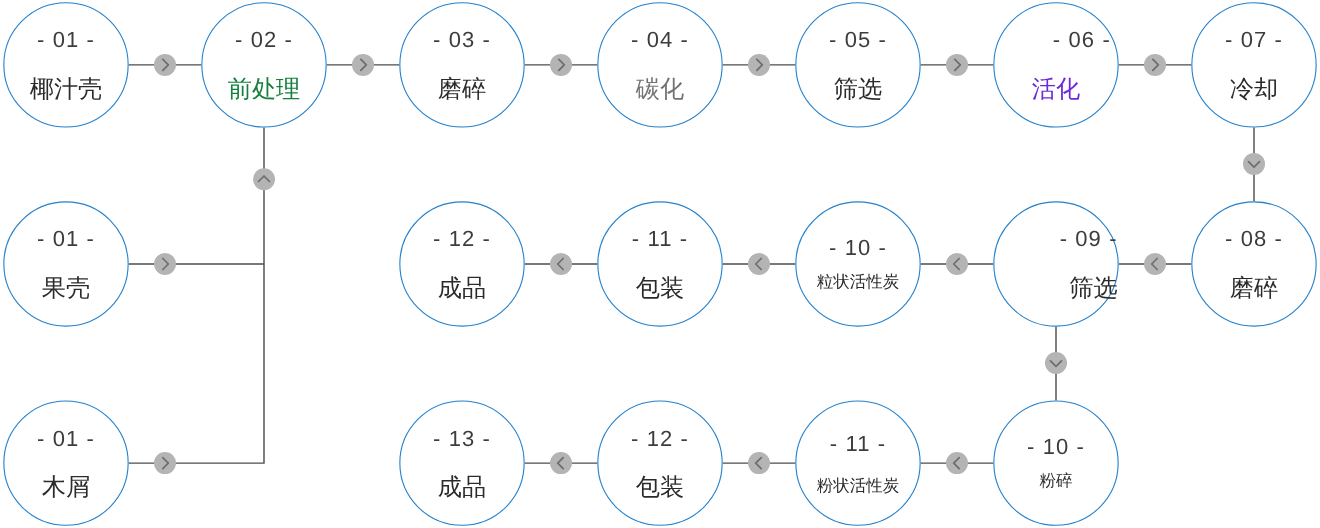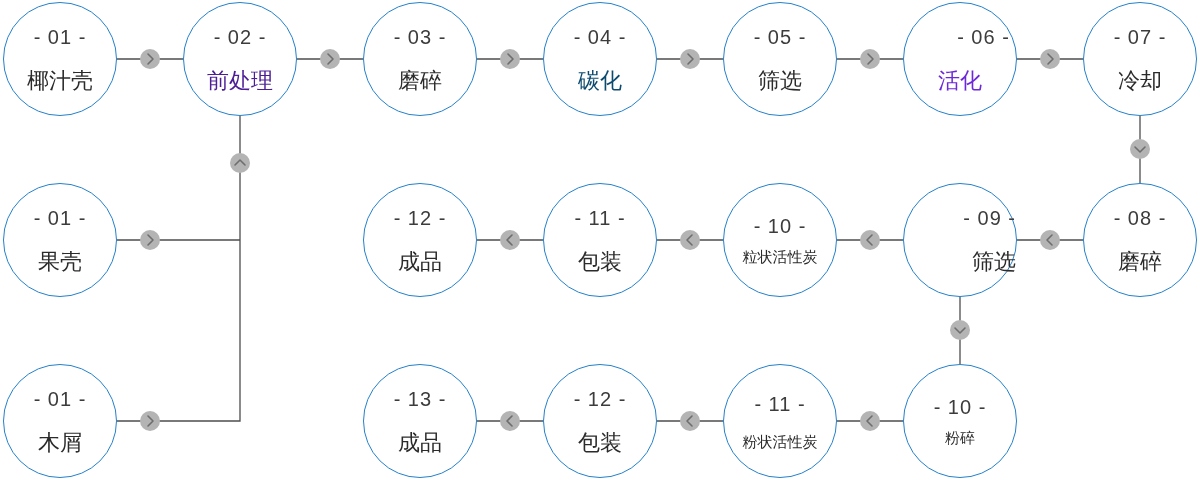--- a/index.html
+++ b/index.html
@@ -73,29 +73,29 @@
       <path d="M117,421 L240,421 L240,240" fill="none" stroke="#4d4d4d" stroke-width="1.3"></path>
       <path d="M240,240 L240,116" fill="none" stroke="#4d4d4d" stroke-width="1.3"></path>
     </svg>
   <div id="nodes">
       <div class="node" style="left: 3px; top: 2px; width: 114px; height: 114px; border-color: rgb(36, 129, 204); background: rgb(255, 255, 255);">
         <div class="num" style="color: rgb(60, 60, 60);">- 01 -</div>
         <div class="lbl" style="color: rgb(43, 43, 43);">椰汁壳</div>
       </div>
       <div class="node" style="left: 183px; top: 2px; width: 114px; height: 114px; border-color: rgb(36, 129, 204); background: rgb(255, 255, 255);">
         <div class="num" style="color: rgb(60, 60, 60);">- 02 -</div>
-        <div class="lbl" style="color: #4c1d95;">前处理</div>
+        <div class="lbl" style="color: #15803d;">前处理</div>
       </div>
       <div class="node" style="left: 363px; top: 2px; width: 114px; height: 114px; border-color: rgb(36, 129, 204); background: rgb(255, 255, 255);">
         <div class="num" style="color: rgb(60, 60, 60);">- 03 -</div>
         <div class="lbl" style="color: rgb(43, 43, 43);">磨碎</div>
       </div>
       <div class="node" style="left: 543px; top: 2px; width: 114px; height: 114px; border-color: rgb(36, 129, 204); background: rgb(255, 255, 255);">
         <div class="num" style="color: rgb(60, 60, 60);">- 04 -</div>
-        <div class="lbl" style="color: #0c4a6e;">碳化</div>
+        <div class="lbl" style="color: #737373;">碳化</div>
       </div>
       <div class="node" style="left: 723px; top: 2px; width: 114px; height: 114px; border-color: rgb(36, 129, 204); background: rgb(255, 255, 255);">
         <div class="num" style="color: rgb(60, 60, 60);">- 05 -</div>
         <div class="lbl" style="color: rgb(43, 43, 43);">筛选</div>
       </div>
       <div class="node" style="left: 903px; top: 2px; width: 114px; height: 114px; border-color: rgb(36, 129, 204); background: rgb(255, 255, 255);">
         <div class="num" style="color: rgb(60, 60, 60); margin-left: 47px;">- 06 -</div>
         <div class="lbl" style="color: #6d28d9;">活化</div>
       </div>
       <div class="node" style="left: 1083px; top: 2px; width: 114px; height: 114px; border-color: rgb(36, 129, 204); background: rgb(255, 255, 255);">

